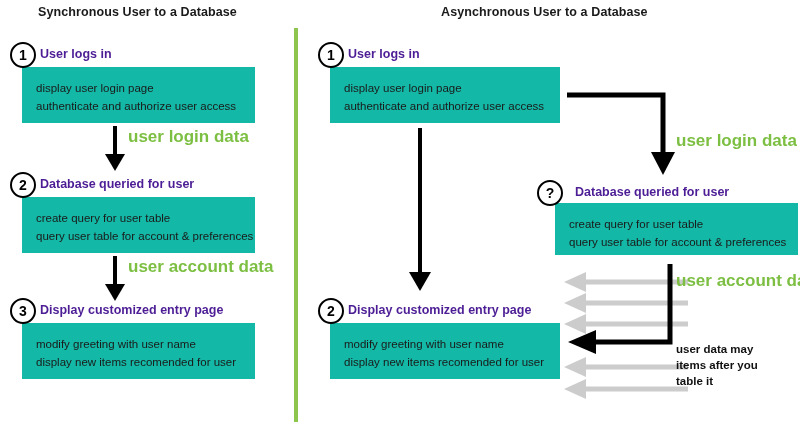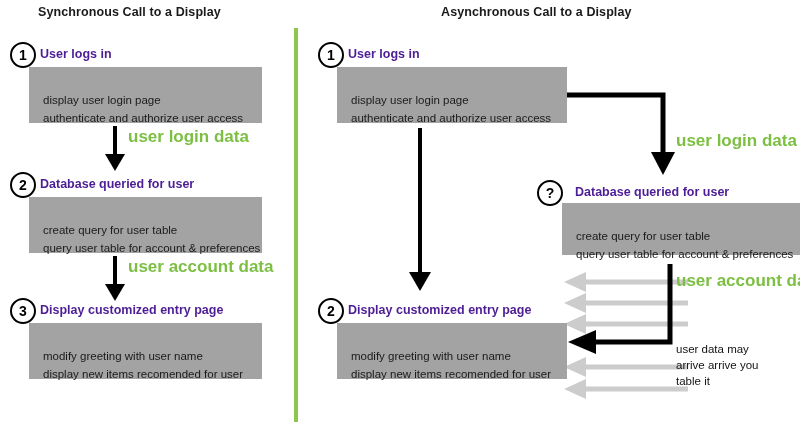--- a/index.html
+++ b/index.html
@@ -48,59 +48,58 @@
   }
   .step-heading {
     position: absolute;
     font-size: 12.5px;
     font-weight: bold;
     color: #4c1d95;
     white-space: nowrap;
   }
   .detail-box {
     position: absolute;
-    background: #a3a3a3;
+    background: #14b8a6;
     box-sizing: border-box;
-    padding: 24px 0 0 14px;
-    margin-left: 7px;
+    padding: 12px 0 0 14px;
   }
   .detail-line {
     font-size: 11.5px;
     color: #1a1a1a;
     line-height: 18px;
     white-space: nowrap;
   }
   .flow-label {
     position: absolute;
     font-size: 17px;
     font-weight: bold;
     color: #7cbf42;
     white-space: nowrap;
   }
   .note-text {
     position: absolute;
     font-size: 11.5px;
-    font-weight: normal;
+    font-weight: bold;
     color: #111111;
     line-height: 16px;
     white-space: nowrap;
   }
   .arrow-svg {
     position: absolute;
     overflow: visible;
   }
 </style>
 </head>
 <body>
 
 <div id="canvas">
 
-  <div class="panel-title" style="left:38px; top:5px;">Synchronous Call to a Display</div>
-
-  <div class="panel-title" style="left:441px; top:5px;">Asynchronous Call to a Display</div>
+  <div class="panel-title" style="left:38px; top:5px;">Synchronous User to a Database</div>
+
+  <div class="panel-title" style="left:441px; top:5px;">Asynchronous User to a Database</div>
 
   <div class="divider" style="left:294px; top:28px; height:394px;"></div>
 
   <div class="step-circle" style="left:10px; top:42px;">1</div>
   <div class="step-heading" style="left:40px; top:47px;">User logs in</div>
   <div class="detail-box" style="left:22px; top:67px; width:233px; height:56px;">
     <div class="detail-line">display user login page</div>
     <div class="detail-line">authenticate and authorize user access</div>
   </div>
 
@@ -189,17 +188,17 @@
 
   <div class="step-circle" style="left:318px; top:298px;">2</div>
   <div class="step-heading" style="left:348px; top:303px;">Display customized entry page</div>
   <div class="detail-box" style="left:330px; top:323px; width:230px; height:56px;">
     <div class="detail-line">modify greeting with user name</div>
     <div class="detail-line">display new items recomended for user</div>
   </div>
 
   <div class="note-text" style="left:676px; top:341px;">
     <div>user data may</div>
-    <div>arrive arrive you</div>
+    <div>items after you</div>
     <div>table it</div>
   </div>
 
 </div>
 
 </body></html>

